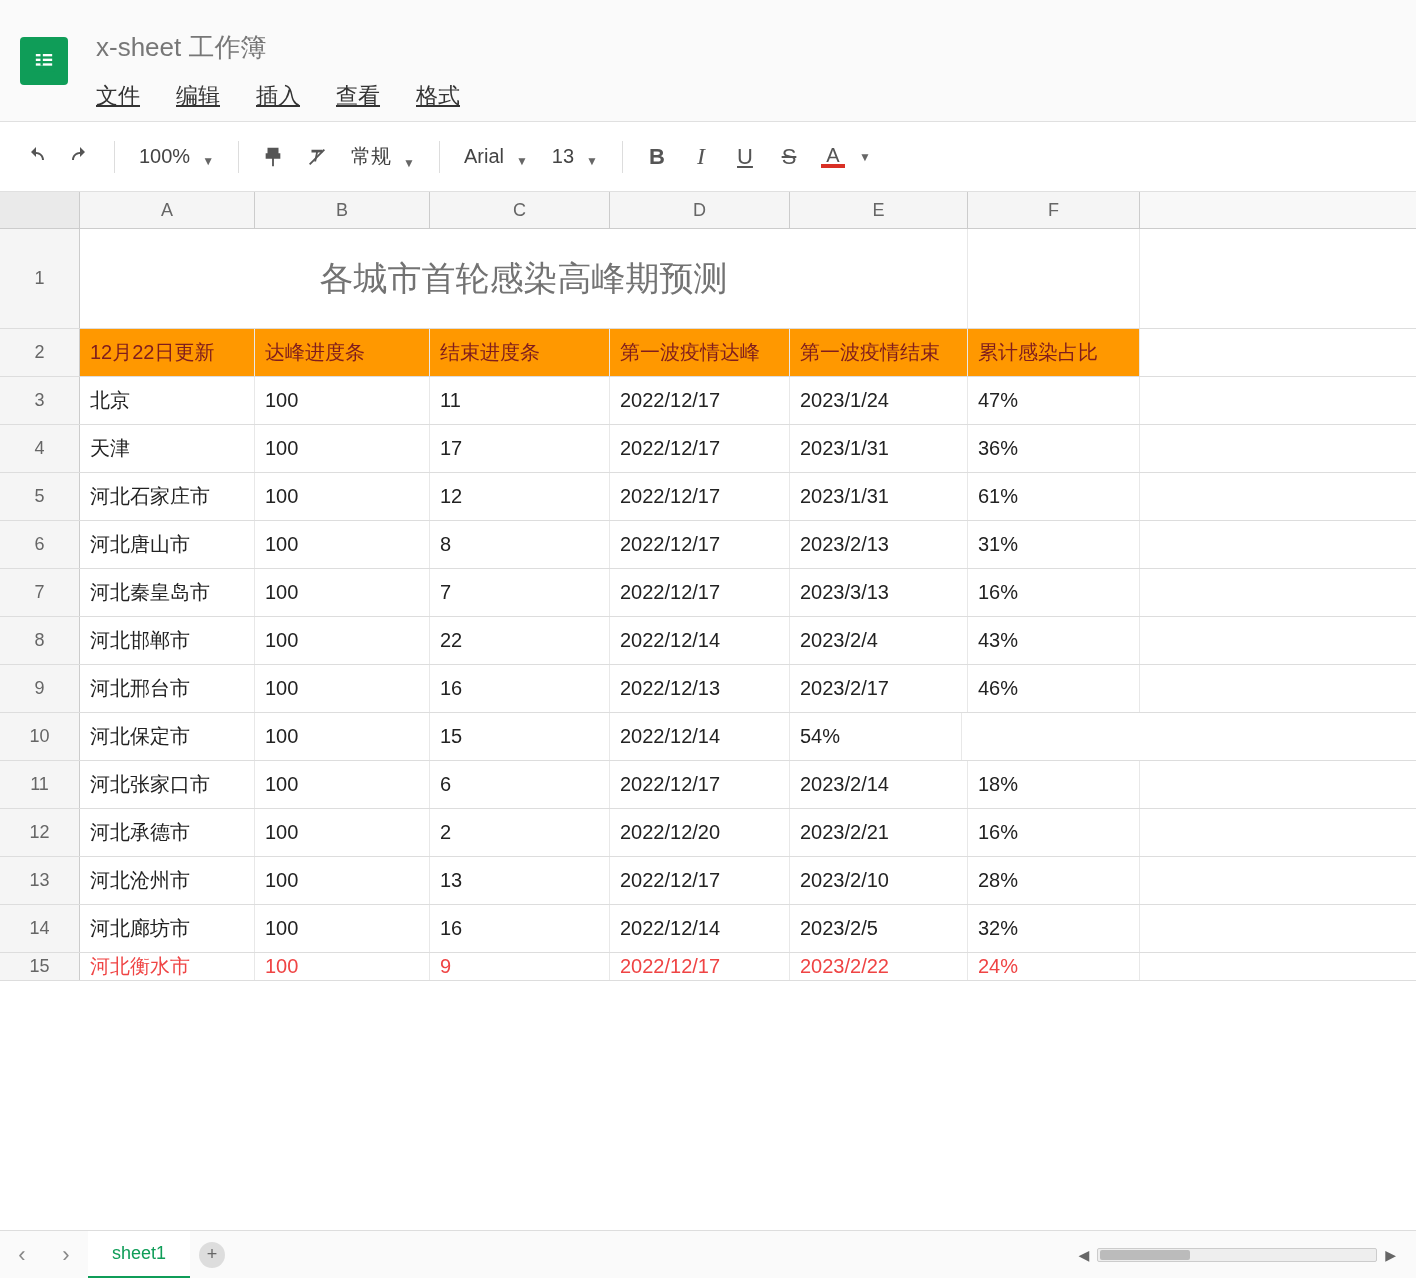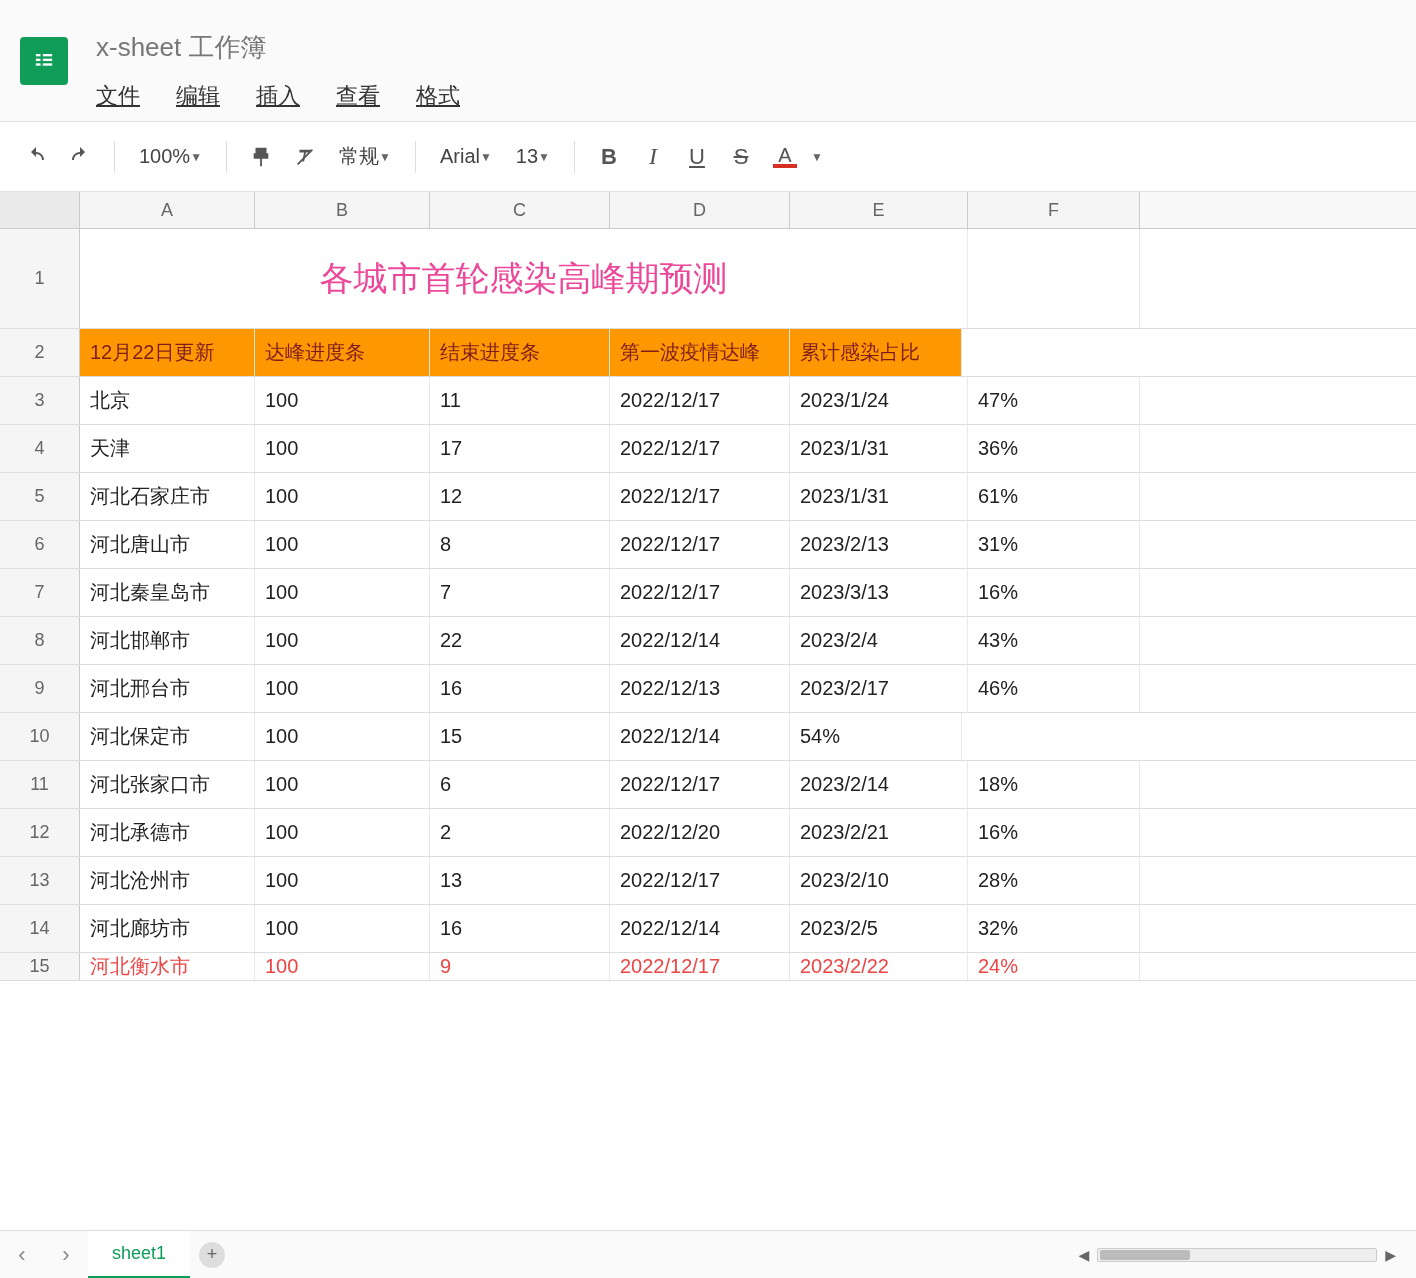--- a/index.html
+++ b/index.html
@@ -11,21 +11,21 @@
 .app-icon svg { width: 28px; height: 28px; }
 .header-right { display: flex; flex-direction: column; }
 .doc-title { font-size: 26px; color: #777; margin-bottom: 16px; margin-top: 20px; }
 .menubar { display: flex; gap: 36px; }
 .menubar-item { font-size: 22px; color: #333; cursor: pointer; text-decoration: underline; }
 
 
 .toolbar { display: flex; align-items: center; padding: 12px 18px; background: #fff; border-bottom: 1px solid #e0e0e0; gap: 8px; height: 70px; }
 .tb-btn { display: flex; align-items: center; justify-content: center; min-width: 36px; height: 40px; cursor: pointer; color: #555; }
 .tb-sep { width: 1px; height: 32px; background: #ddd; margin: 0 8px; }
-.tb-dropdown { display: flex; align-items: center; padding: 0 8px; cursor: pointer; font-size: 20px; color: #444; }
+.tb-dropdown { display: flex; align-items: flex-end; gap: 12px; padding: 0 8px; cursor: pointer; font-size: 20px; color: #444; }
 .tb-dropdown .caret { font-size: 12px; color: #666; }
 .zoom-val { font-size: 20px; color: #444; }
 .tb-bold { font-weight: bold; font-size: 22px; }
 .tb-italic { font-style: italic; font-family: serif; font-size: 24px; }
 .tb-underline { text-decoration: underline; font-size: 22px; }
 .tb-strike { text-decoration: line-through; font-size: 22px; }
 .font-color { display: flex; flex-direction: column; align-items: center; }
 .font-color .letter { font-size: 20px; line-height: 18px; }
 .font-color .bar { width: 24px; height: 4px; background: #d93025; }
 
@@ -39,21 +39,21 @@
 .col-C { width: 180px; }
 .col-D { width: 180px; }
 .col-E { width: 178px; }
 .col-F { width: 172px; }
 
 .row { display: flex; border-bottom: 1px solid #ddd; }
 .row-h { width: 80px; display: flex; align-items: center; justify-content: center; font-size: 18px; color: #666; background: #f5f5f5; border-right: 1px solid #ccc; }
 .cell { display: flex; align-items: center; padding: 0 10px; font-size: 20px; color: #222; border-right: 1px solid #e8e8e8; overflow: hidden; white-space: nowrap; }
 
 .row-title { height: 100px; }
-.row-title .merged { width: 888px; display: flex; align-items: center; justify-content: center; font-size: 34px; color: #ec4899; border-right: 1px solid #e8e8e8; }
+.row-title .merged { width: 888px; display: flex; align-items: center; justify-content: center; font-size: 34px; color: #737373; border-right: 1px solid #e8e8e8; }
 .row-title .cell-f { width: 172px; border-right: 1px solid #e8e8e8; }
 
 .row-hdr { height: 48px; }
 .row-hdr .cell { background: #ff9800; color: #7f1d1d; font-size: 20px; }
 
 .row-data { height: 48px; }
 .row-15 { height: 28px; }
 .row-15 .cell { color: #ef4444; }
 
 
@@ -163,20 +163,21 @@
     <div class="merged">各城市首轮感染高峰期预测</div>
     <div class="cell-f"></div>
   </div>
 
   <div class="row row-hdr">
     <div class="row-h">2</div>
     <div class="cell col-A">12月22日更新</div>
     <div class="cell col-B">达峰进度条</div>
     <div class="cell col-C">结束进度条</div>
     <div class="cell col-D">第一波疫情达峰</div>
+    <div class="cell col-E">第一波疫情结束</div>
     <div class="cell col-F">累计感染占比</div>
   </div>
 
   <div id="data-rows">
       <div class="row row-data">
         <div class="row-h">3</div>
         <div class="cell col-A">北京</div>
         <div class="cell col-B">100</div>
         <div class="cell col-C">11</div>
         <div class="cell col-D">2022/12/17</div>

